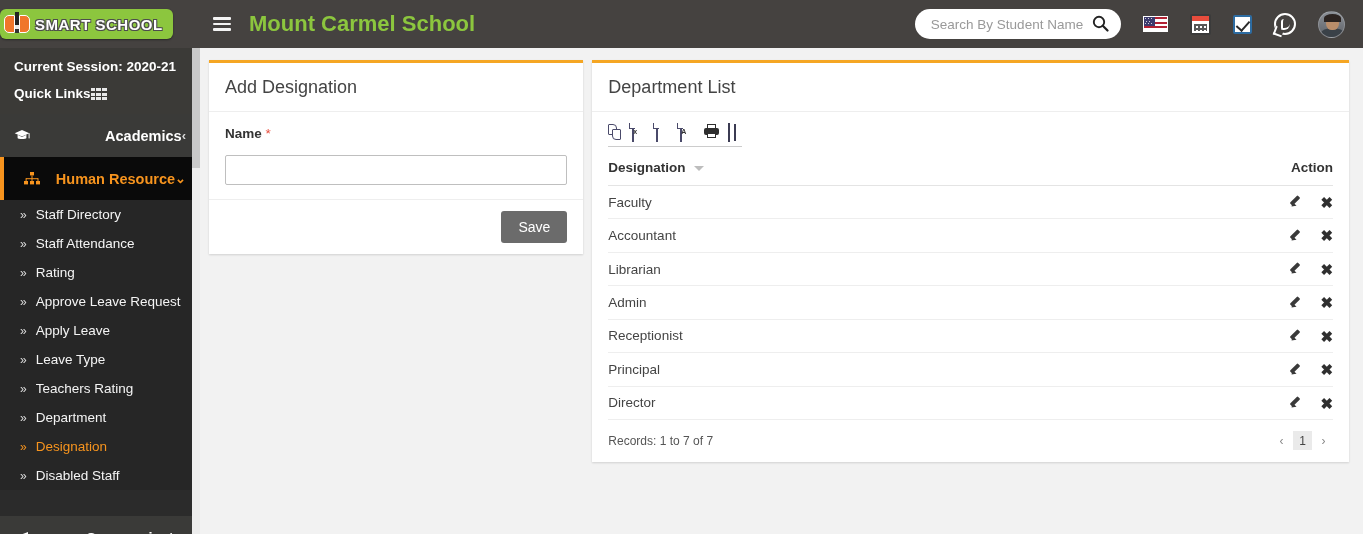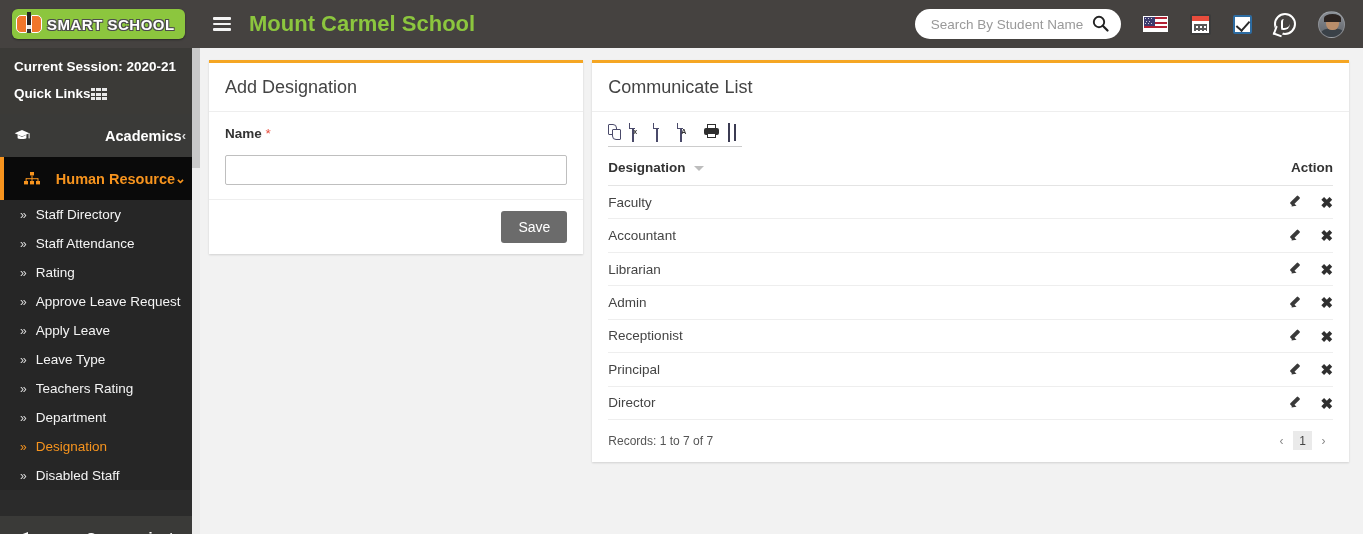--- a/index.html
+++ b/index.html
@@ -11,21 +11,20 @@
   }
   #app { position: relative; width: 1363px; height: 534px; }
 
   
   .topbar {
     position: absolute; top: 0; left: 0; width: 1363px; height: 48px;
     background: #454240; display: flex; align-items: center;
   }
   .logo-wrap {
     width: 200px; height: 48px; display: flex; align-items: center;
-    padding-left: 12px;
   }
   .logo {
     height: 30px; background: #8CC63E; border-radius: 6px;
     display: flex; align-items: center; padding: 0 10px 0 4px;
     box-shadow: 0 1px 2px rgba(0,0,0,.4);
   }
   .logo-book { width: 26px; height: 22px; position: relative; margin-right: 5px; flex: none; }
   .logo-book .pg {
     position: absolute; top: 2px; width: 11px; height: 18px;
     background: #F0762B; border: 1.5px solid #fff;
@@ -470,21 +469,21 @@
         </div>
         <input class="txt-input" type="text" placeholder="" style="">
       </div>
       <div class="card-foot">
         <button class="btn-save">Save</button>
       </div>
     </div>
 
     <div class="card card-right">
       <div class="card-head">
-        <div class="card-title">Communicate List</div>
+        <div class="card-title">Department List</div>
       </div>
 
       <div class="table-tools">
         <div class="export-bar">
           <span class="exp-ic">
             <span class="copy-ic"><span class="b b1"></span><span class="b b2"></span></span>
           </span>
           <span class="exp-ic">
             <span class="doc-shape"><span class="lbl">x</span></span>
           </span>

